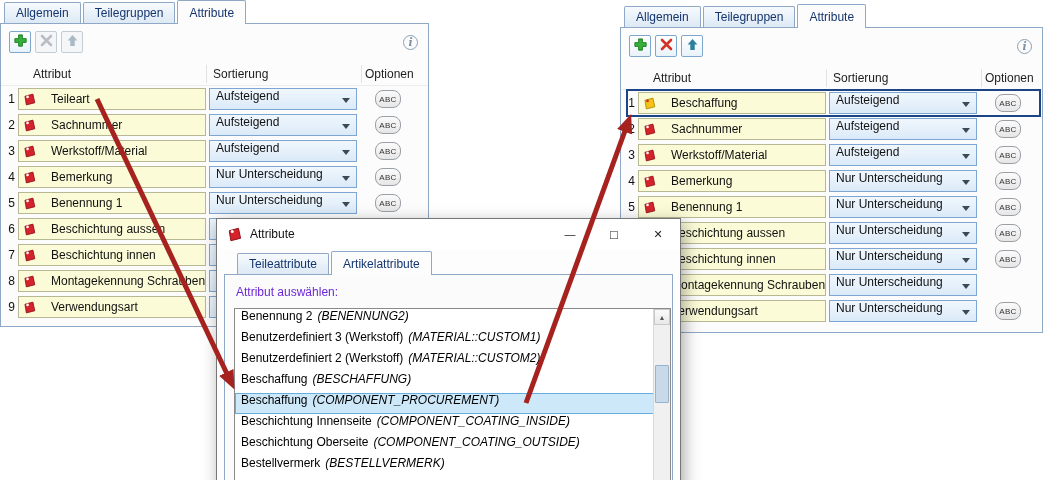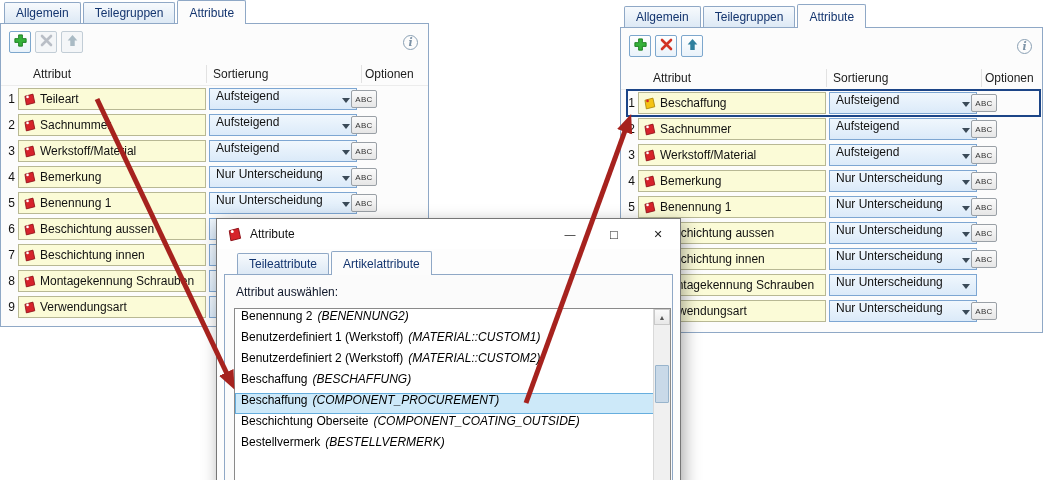--- a/index.html
+++ b/index.html
@@ -29,49 +29,49 @@
 
   
   .thead{position:absolute;left:0;right:0;top:38px;height:24px;font-size:12px;color:#1c1c1c;border-bottom:1px solid #ececec}
   .th{position:absolute;top:0;height:24px;display:flex;align-items:center}
   .th-attr{left:32px}.th-sort{left:212px}.th-opt{left:364px}
   .vsep{position:absolute;top:3px;height:18px;width:1px;background:#e2e2e2}
   .rows{position:absolute;left:0;right:0;top:62px}
   .trow{position:relative;height:26px}
   .num{position:absolute;left:0;width:14px;line-height:26px;font-size:12px;text-align:right;color:#111}
   .attr-cell{position:absolute;left:17px;width:188px;top:2px;height:22px;background:#fbfbd7;border:1px solid #b8b894;
-             display:flex;align-items:center;gap:4px;padding:0 4px;font-size:12px;color:#111;overflow:hidden;white-space:nowrap}
+             display:flex;align-items:center;gap:15px;padding:0 4px;font-size:12px;color:#111;overflow:hidden;white-space:nowrap}
   .attr-icon{display:inline-flex;flex:0 0 auto}
   .attr-icon svg .body{fill:#d6232b;stroke:#8d1118;stroke-width:.9}
   .attr-icon svg .dot{fill:#ffffff}
   .attr-icon[data-icon="yellow-tag"] svg .body{fill:#f4c313;stroke:#a8860a}
   .attr-icon[data-icon="yellow-tag"] svg .dot{fill:#d6232b}
   .combo{position:absolute;left:208px;width:148px;top:2px;height:22px;border:1px solid #7da6d2;
          background:linear-gradient(#f0f7fd,#dbeaf9);font-size:12px;color:#111;display:flex;align-items:flex-start;
          padding-left:6px;cursor:pointer;white-space:nowrap;overflow:hidden}
   .combo-arrow{position:absolute;right:6px;top:9px;width:0;height:0;
                border-left:4px solid transparent;border-right:4px solid transparent;border-top:5px solid #3a4a58}
-  .abc-btn{position:absolute;left:350px;top:4px;width:26px;height:18px;border:1px solid #9aa0a6;border-radius:2px;
+  .abc-btn{position:absolute;left:374px;top:4px;width:26px;height:18px;border:1px solid #9aa0a6;border-radius:8px;
            background:linear-gradient(#fbfbfb,#e6e6e6);font-family:"Liberation Sans",sans-serif;font-size:8px;
            letter-spacing:.3px;color:#333;display:flex;align-items:center;justify-content:center;cursor:pointer}
   .trow.selected::after{content:"";position:absolute;left:5px;right:1px;top:-1px;bottom:-1px;
                         border:2px solid #1c4587;pointer-events:none}
 
   
   #dialog{position:absolute;left:216px;top:218px;width:465px;height:300px;background:#fdfdfd;
           border:1px solid #767676;box-shadow:3px 5px 16px rgba(0,0,0,.35);z-index:10}
   .titlebar{position:absolute;top:0;left:0;right:0;height:30px;background:#ffffff;display:flex;align-items:center}
   .title-icon{margin-left:10px}
   .title-text{margin-left:8px;font-size:12px;color:#111}
   .win-btns{position:absolute;right:0;top:0;height:30px;display:flex}
   .win-btn{width:44px;height:30px;display:flex;align-items:center;justify-content:center;font-size:11px;color:#222;cursor:pointer}
   .win-btn.maxi{font-size:13px}
   .dialog-tabs{top:32px;left:20px}
   .dialog-page{position:absolute;top:55px;left:7px;right:7px;bottom:-4px;border:1px solid #8fa8c6;background:#fbfbfb}
-  .select-label{position:absolute;top:10px;left:11px;font-size:12px;color:#0f172a}
+  .select-label{position:absolute;top:10px;left:11px;font-size:12px;color:#6d28d9}
   .listbox{position:absolute;top:33px;left:9px;width:437px;height:240px;border:1px solid #8a8a8a;background:#fff;overflow:hidden}
   .list-item{height:21px;display:flex;align-items:flex-start;padding-left:6px;font-size:12px;color:#000;white-space:nowrap}
   .item-code{font-style:italic;margin-left:5px}
   .list-item.selected{background:#cde9f9;box-shadow:inset 0 0 0 1px #66aede}
   .vscroll{position:absolute;top:0;right:0;width:17px;bottom:0;background:#f0f0f0;border-left:1px solid #d9d9d9;z-index:2}
   .scroll-btn{height:16px;display:flex;align-items:center;justify-content:center;font-size:7px;color:#555;
               background:linear-gradient(#fafafa,#e8e8e8);border:1px solid #c9c9c9;cursor:pointer}
   .scroll-thumb{position:absolute;top:56px;left:1px;width:14px;height:38px;background:#c9d9e8;border:1px solid #98b4cc;border-radius:1px;cursor:grab}
 
   
@@ -501,39 +501,43 @@
     <div class="dialog-page">
       <div class="select-label">Attribut auswählen:</div>
       <div class="listbox">
         <div id="list-items">
   <div class="list-item">
     <span class="item-name">Benennung 2</span>
     <span class="item-code">(BENENNUNG2)</span>
   </div>
 
   <div class="list-item">
-    <span class="item-name">Benutzerdefiniert 1 (Werkstoff)</span>
+    <span class="item-name">Benutzerdefiniert 3 (Werkstoff)</span>
     <span class="item-code">(MATERIAL::CUSTOM1)</span>
   </div>
 
   <div class="list-item">
     <span class="item-name">Benutzerdefiniert 2 (Werkstoff)</span>
     <span class="item-code">(MATERIAL::CUSTOM2)</span>
   </div>
 
   <div class="list-item">
     <span class="item-name">Beschaffung</span>
     <span class="item-code">(BESCHAFFUNG)</span>
   </div>
 
   <div class="list-item selected">
     <span class="item-name">Beschaffung</span>
     <span class="item-code">(COMPONENT_PROCUREMENT)</span>
   </div>
 
+  <div class="list-item">
+    <span class="item-name">Beschichtung Innenseite</span>
+    <span class="item-code">(COMPONENT_COATING_INSIDE)</span>
+  </div>
 
   <div class="list-item">
     <span class="item-name">Beschichtung Oberseite</span>
     <span class="item-code">(COMPONENT_COATING_OUTSIDE)</span>
   </div>
 
   <div class="list-item">
     <span class="item-name">Bestellvermerk</span>
     <span class="item-code">(BESTELLVERMERK)</span>
   </div>

